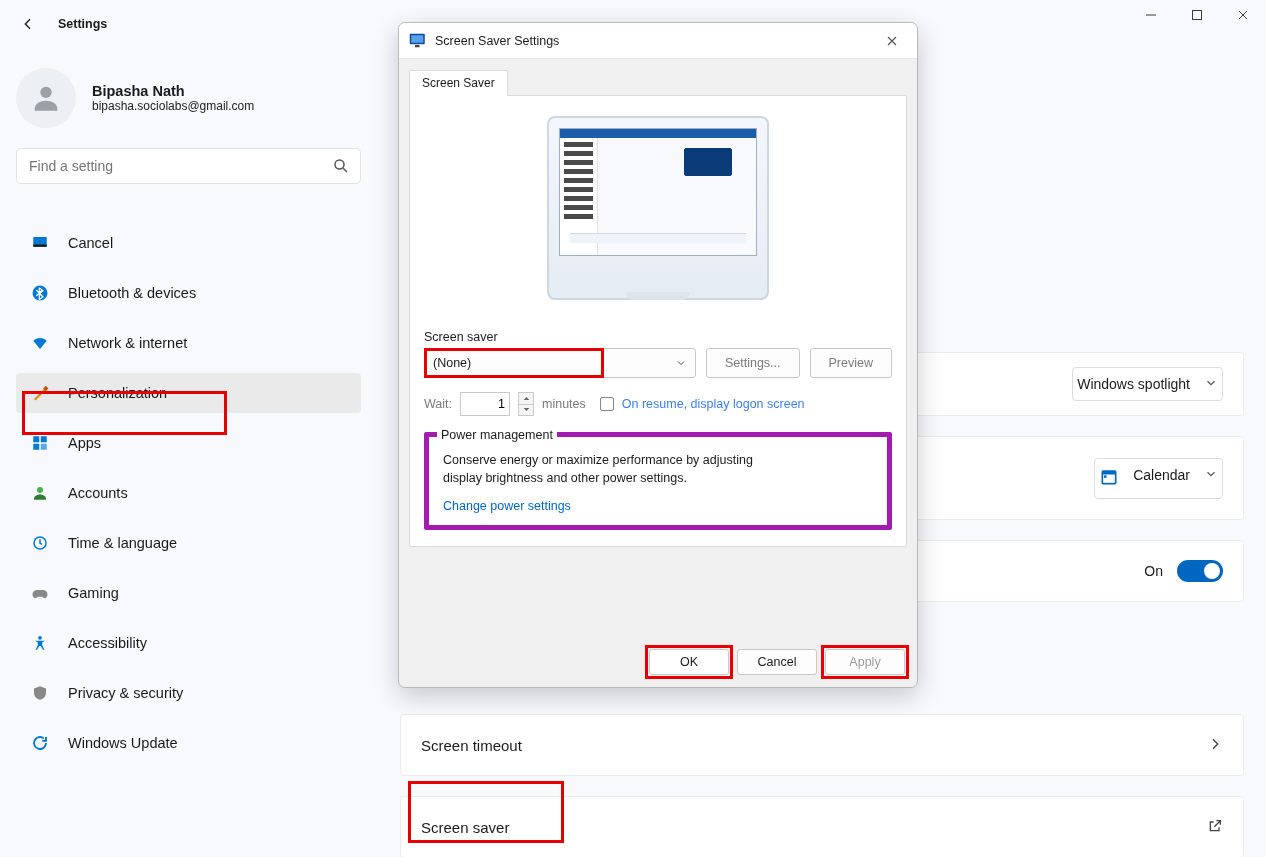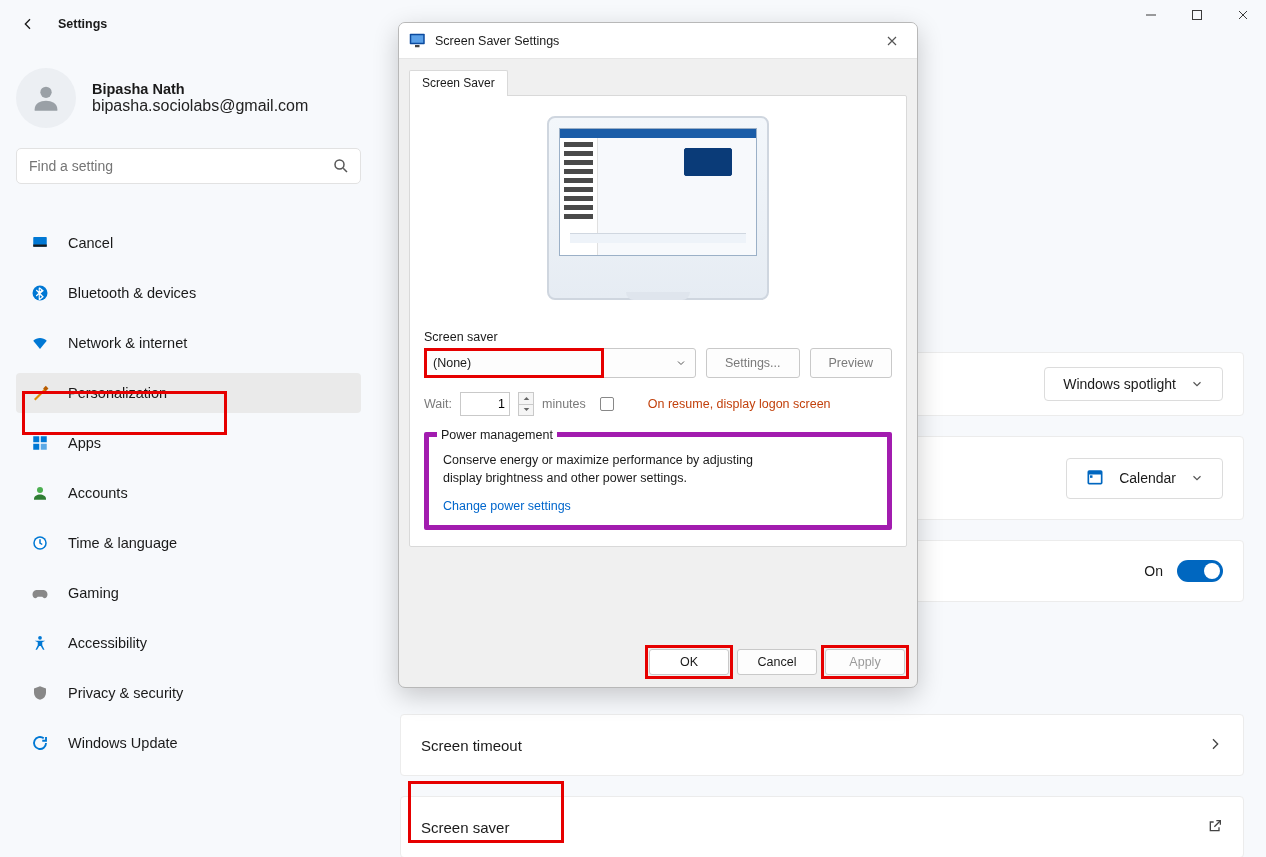--- a/index.html
+++ b/index.html
@@ -43,21 +43,21 @@
   }
   .user-row {
     display:flex; align-items:center; gap:16px; padding: 8px 0 20px 0;
   }
   .avatar {
     width: 60px; height:60px; border-radius:50%; background:#eceff3;
     display:flex; align-items:center; justify-content:center;
   }
   .avatar svg { width:34px; height:34px; fill:#9aa0a6; }
   .user-name { font-weight:600; font-size:14.5px; }
-  .user-email { font-size:16px; color:#222; }
+  .user-email { font-size:12px; color:#222; }
 
   .search-box {
     position:relative; width: 345px; height: 36px;
     background:#fff; border:1px solid #e2e2e2; border-radius:5px;
     display:flex; align-items:center;
     padding: 0 36px 0 12px;
     margin-bottom: 34px;
   }
   .search-box input {
     border:none; outline:none; width:100%; font-size:14px; color:#b91c1c;
@@ -86,22 +86,22 @@
     position:absolute; left:400px; right:22px; top: 352px;
   }
   .card {
     background:#fff; border:1px solid #ececec; border-radius:4px;
     padding: 14px 20px; margin-bottom:20px;
     display:flex; align-items:center; justify-content:space-between;
     min-height:62px;
   }
   .card.tall { min-height:84px; }
   .dropdown-chip {
-    border:1px solid #dcdcdc; border-radius:4px; padding:8px 18px;
-    display:flex; align-items:center; gap:14px; font-size:14px;
+    border:1px solid #dcdcdc; border-radius:4px; padding:8px 4px;
+    display:flex; gap:14px; font-size:14px;
     cursor:pointer; background:#fff;
   }
   .dropdown-chip .chev { width:14px; height:14px; }
   .toggle-row { display:flex; align-items:center; gap:14px; }
   .toggle {
     width:46px; height:22px; border-radius:12px; background:#0067c0;
     position:relative;
   }
   .toggle::after {
     content:""; position:absolute; width:16px; height:16px; border-radius:50%;
@@ -489,21 +489,21 @@
               </svg>
             </div>
           <div>
               <svg width="7" height="5" viewBox="0 0 10 6">
                 <path d="M1 1 L5 5 L9 1z" fill="#666"></path>
               </svg>
             </div>
         </div>
         <span>minutes</span>
         <span class="chk" style="margin-left:6px;"></span>
-        <span style="color:#c2410c;margin-left:26px;">On resume, display logon screen</span>
+        <span style="color:#3b82f6;">On resume, display logon screen</span>
       </div>
 
       <div class="group">
         <div class="group-title">Power management</div>
         <div class="group-text">
           <span>Conserve energy or maximize performance by adjusting</span><br>
           <span>display brightness and other power settings.</span>
         </div>
         <span class="link">Change power settings</span>
       </div>

